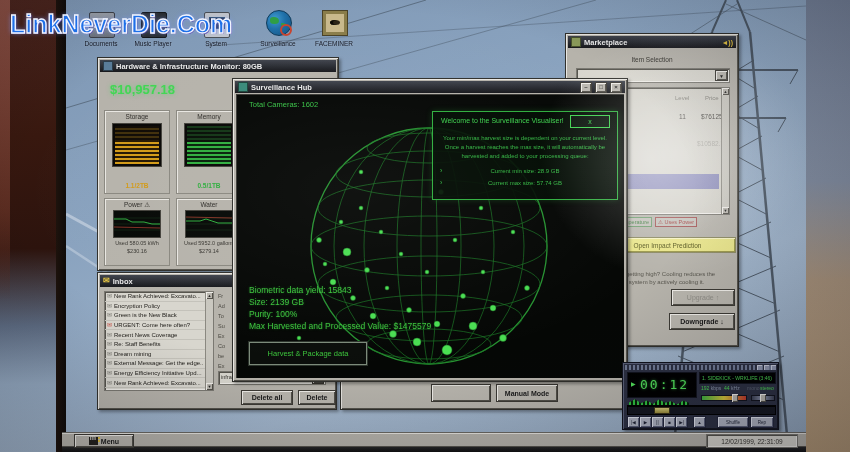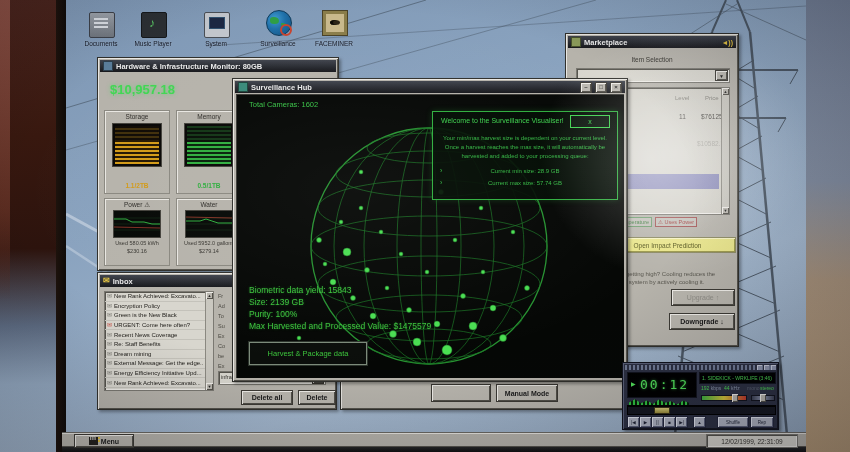--- a/index.html
+++ b/index.html
@@ -472,14 +472,15 @@
 
   <div class="abs photo-left"></div>
   <div class="abs photo-left-edge"></div>
   <div class="abs bezel-left"></div>
   <div class="abs photo-right"></div>
   <div class="abs bezel-bottom"></div>
 
   <div class="abs glare" style="left:540px;top:30px;width:270px;height:250px;z-index:40;"></div>
   <div class="abs vignette" style="z-index:45;"></div>
 
+  <div class="abs watermark" style="z-index:50;">LinkNeverDie.Com</div>
 
 </div>
 
 </body></html>

